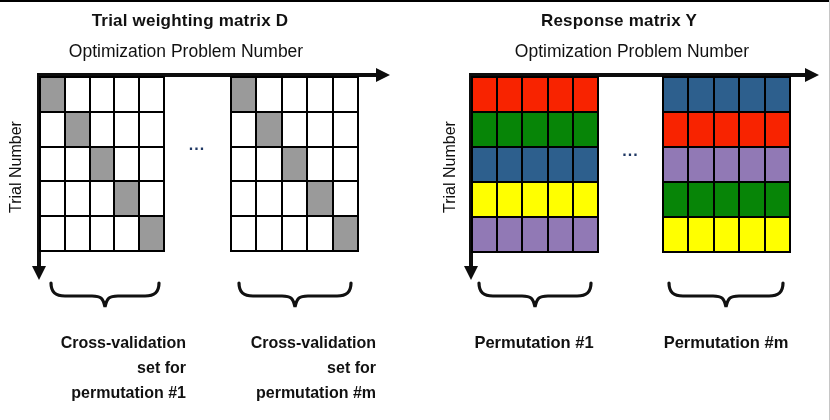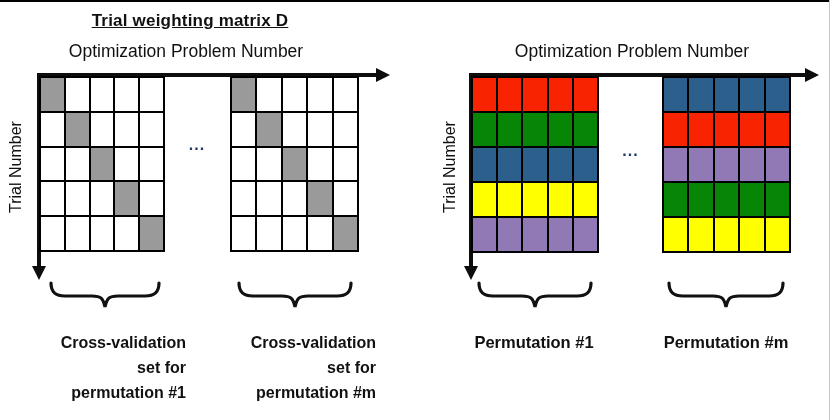--- a/index.html
+++ b/index.html
@@ -22,21 +22,21 @@
   .brace-label-single{font-weight:bold;font-size:16.5px;text-align:center;}
 </style>
 </head>
 <body>
 
 <div id="figure">
 
   <div class="abs" style="left:0;top:0;width:830px;height:2px;background:#000;"></div>
   <div class="abs" style="right:0;top:0;width:1px;height:420px;background:#c6c6c6;"></div>
 
-  <div class="abs title" style="left:30px;top:11px;width:320px;text-decoration:underline;">Trial weighting matrix D</div>
+  <div class="abs title" style="left:30px;top:11px;width:320px;">Trial weighting matrix D</div>
 
   <div class="abs axis-label" style="left:26px;top:41px;width:320px;">Optimization Problem Number</div>
 
   <div class="abs hline" style="left:39px;top:73px;width:338px;"></div>
   <div class="abs head-right" style="left:376px;top:68px;"></div>
 
   <div class="abs vline" style="left:37px;top:73px;height:194px;"></div>
   <div class="abs head-down" style="left:32px;top:266px;"></div>
 
   <div class="abs ylabel" style="left:-54px;top:158px;width:140px;">Trial Number</div>
@@ -108,20 +108,21 @@
     <div>Cross-validation</div>
     <div>set for</div>
     <div>permutation #1</div>
   </div>
   <div class="abs brace-label" style="left:214px;top:330px;width:162px;">
     <div>Cross-validation</div>
     <div>set for</div>
     <div>permutation #m</div>
   </div>
 
+  <div class="abs title" style="left:469px;top:11px;width:300px;">Response matrix Y</div>
 
   <div class="abs axis-label" style="left:482px;top:41px;width:300px;">Optimization Problem Number</div>
 
   <div class="abs hline" style="left:471px;top:73px;width:335px;"></div>
   <div class="abs head-right" style="left:805px;top:68px;"></div>
 
   <div class="abs vline" style="left:469px;top:73px;height:194px;"></div>
   <div class="abs head-down" style="left:464px;top:266px;"></div>
 
   <div class="abs ylabel" style="left:380px;top:158px;width:140px;">Trial Number</div>

